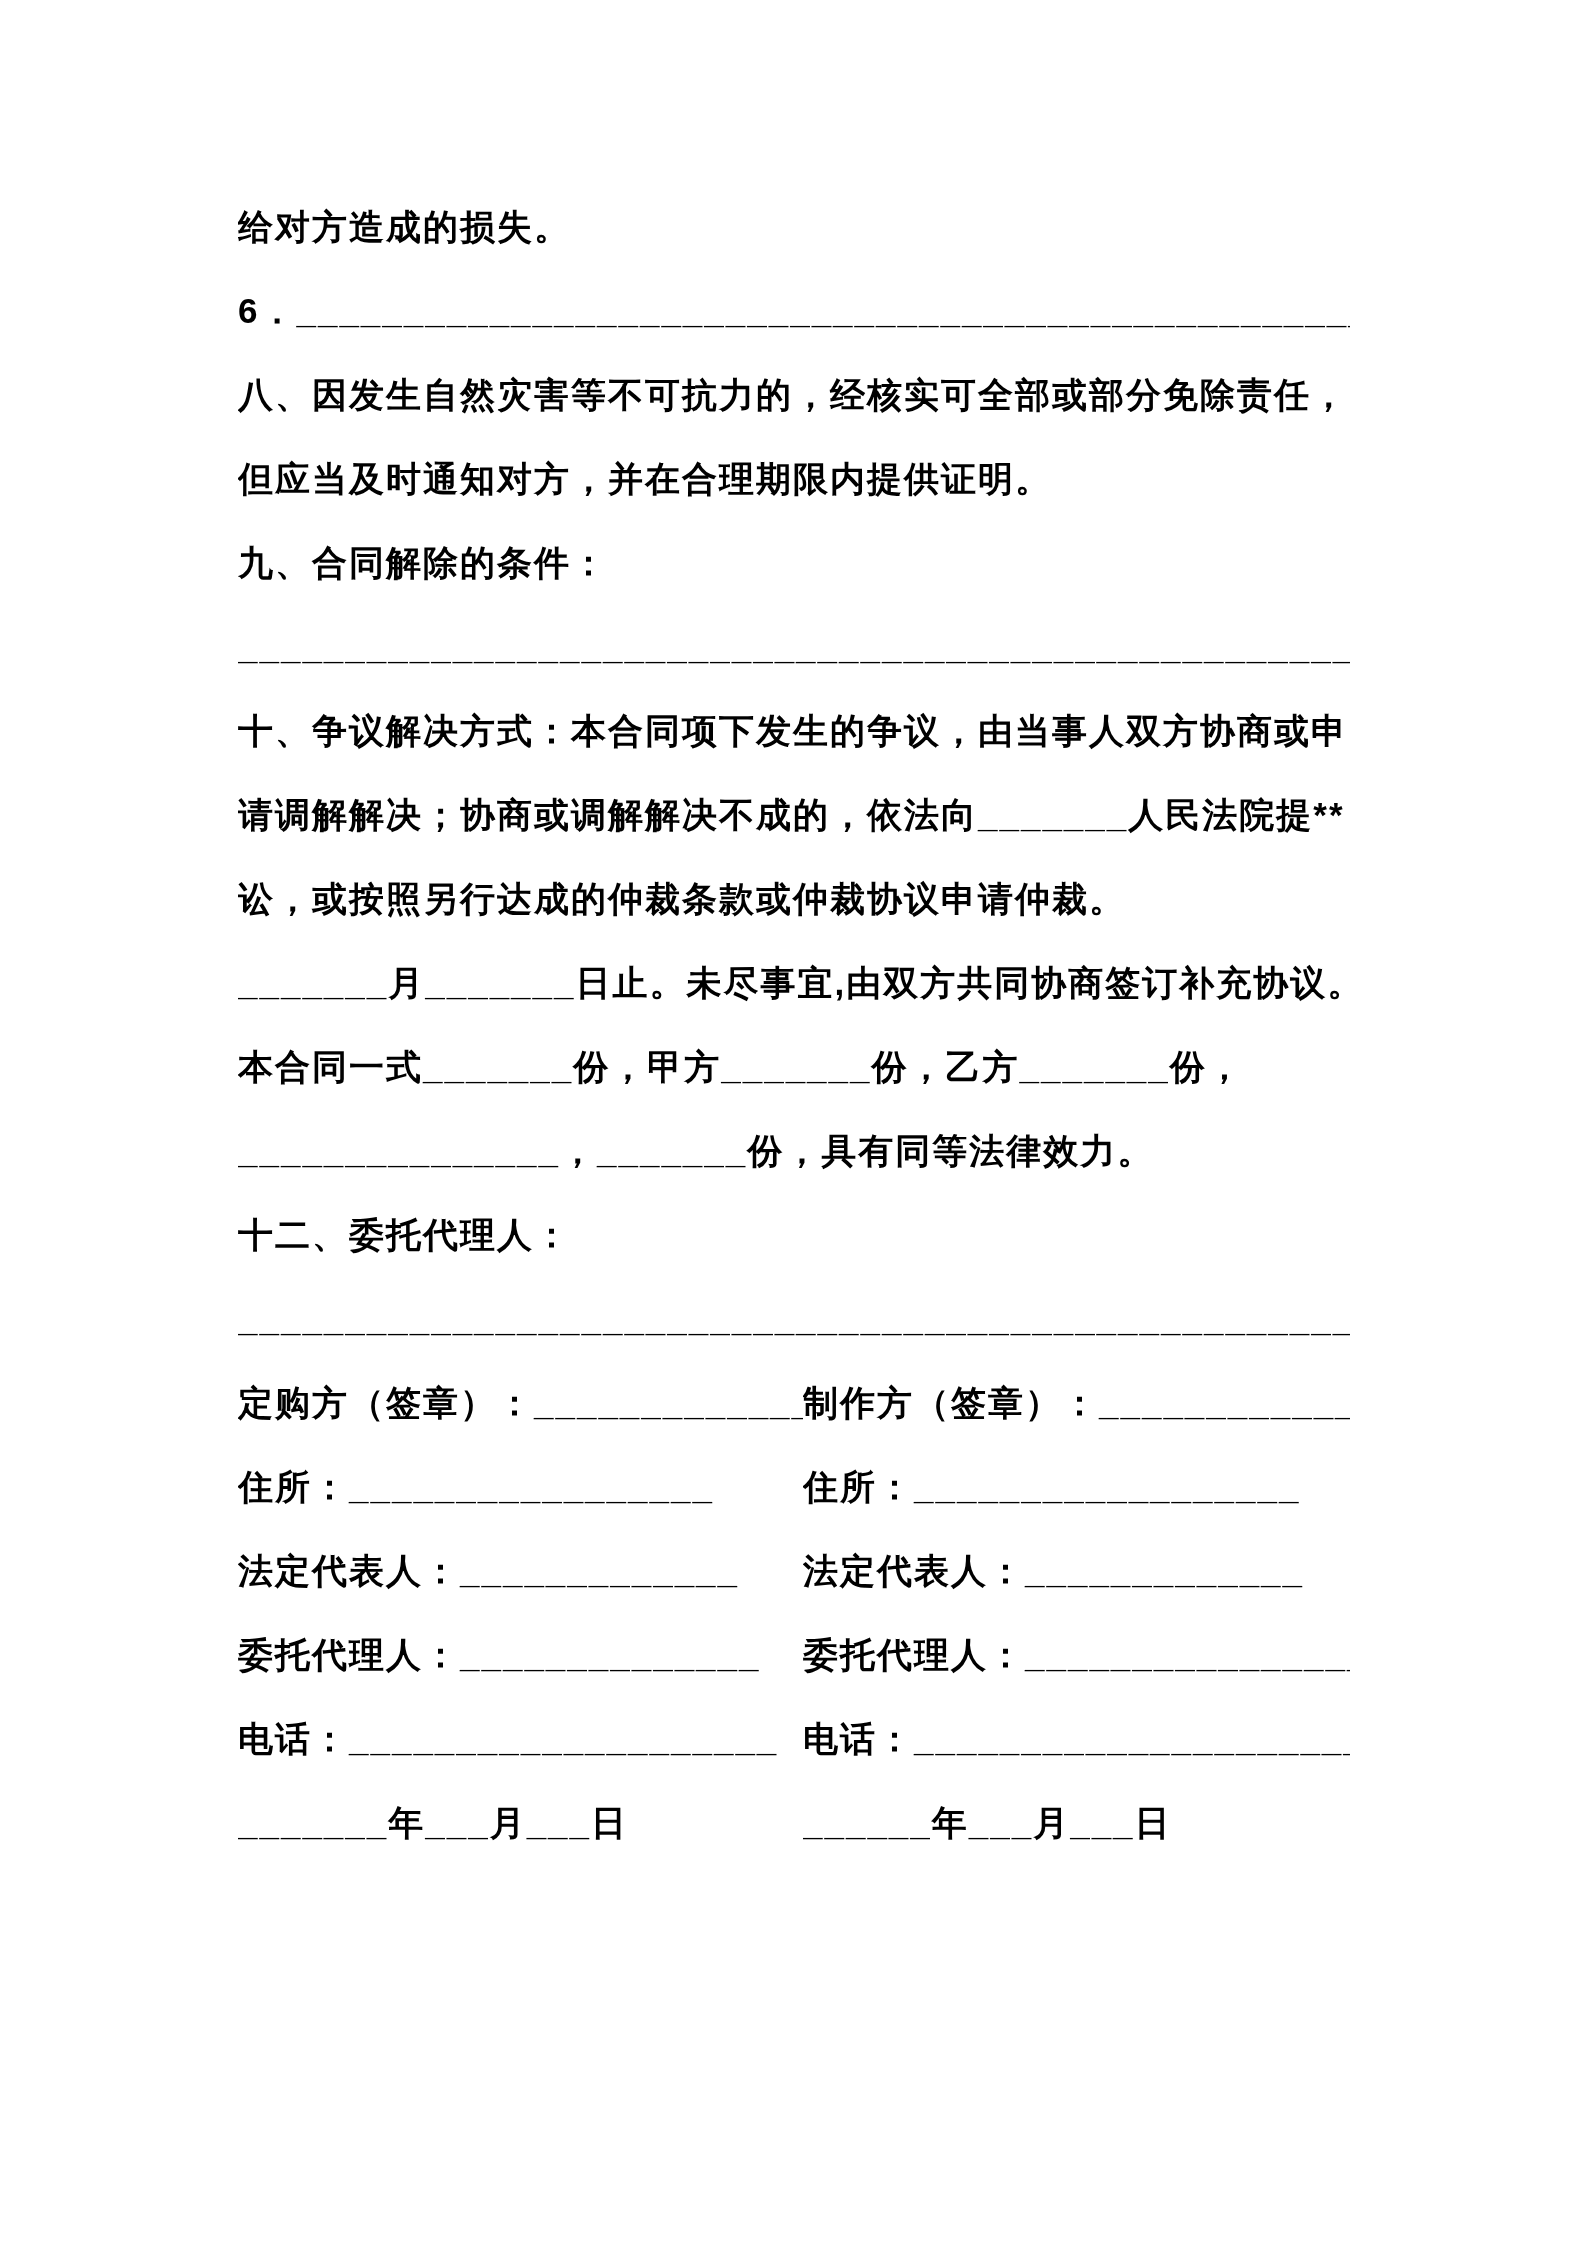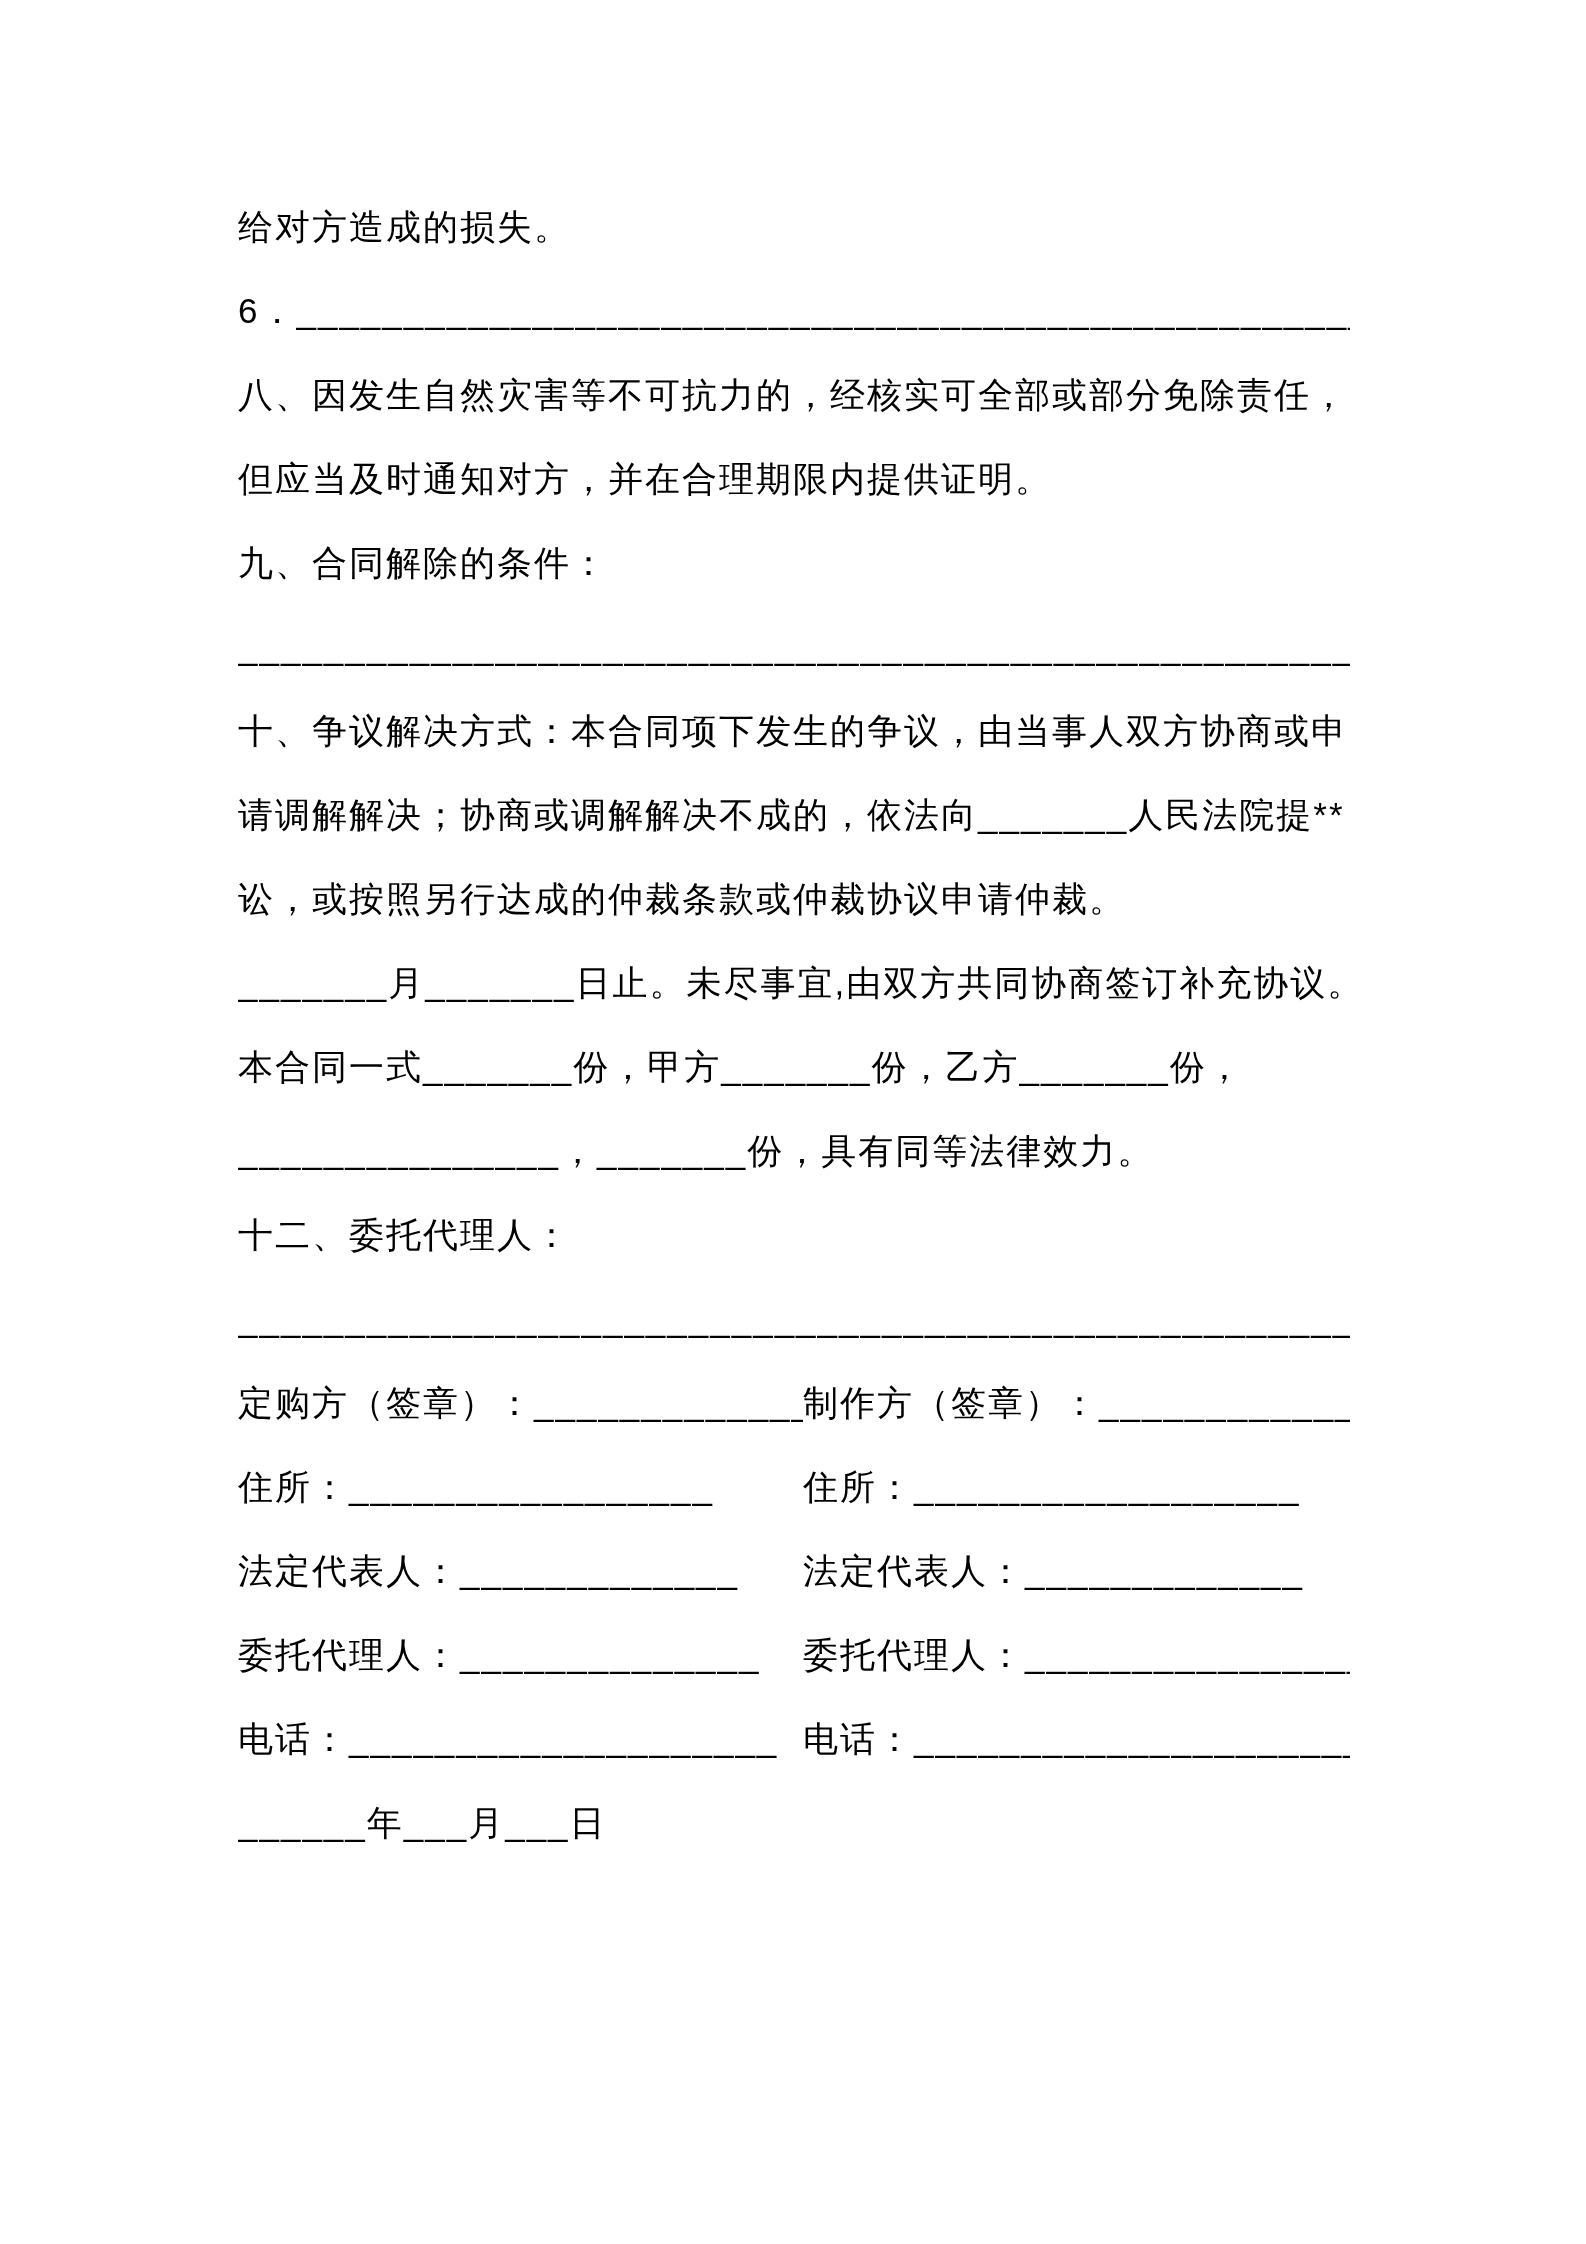--- a/index.html
+++ b/index.html
@@ -9,21 +9,21 @@
   }
   .page {
     position: relative;
     width: 1586px;
     height: 2244px;
     box-sizing: border-box;
     background: #ffffff;
     padding: 185px 0 0 238px;
     overflow: hidden;
     font-family: "Liberation Sans", "DejaVu Sans", sans-serif;
-    font-weight: 400;
+    font-weight: 700;
     font-size: 35px;
     letter-spacing: 2px;
     color: #000000;
   }
   .line {
     width: 1112px;
     height: 84px;
     line-height: 84px;
     white-space: nowrap;
     overflow: hidden;
@@ -84,16 +84,17 @@
     <div class="sig-left">委托代理人：______________</div>
     <div class="sig-right">委托代理人：_________________</div>
   </div>
 
   <div class="sig-row">
     <div class="sig-left">电话：____________________</div>
     <div class="sig-right">电话：______________________</div>
   </div>
 
   <div class="sig-row">
+    <div class="sig-left">_______年___月___日</div>
     <div class="sig-right">______年___月___日</div>
   </div>
 
 </div>
 
 </body></html>

